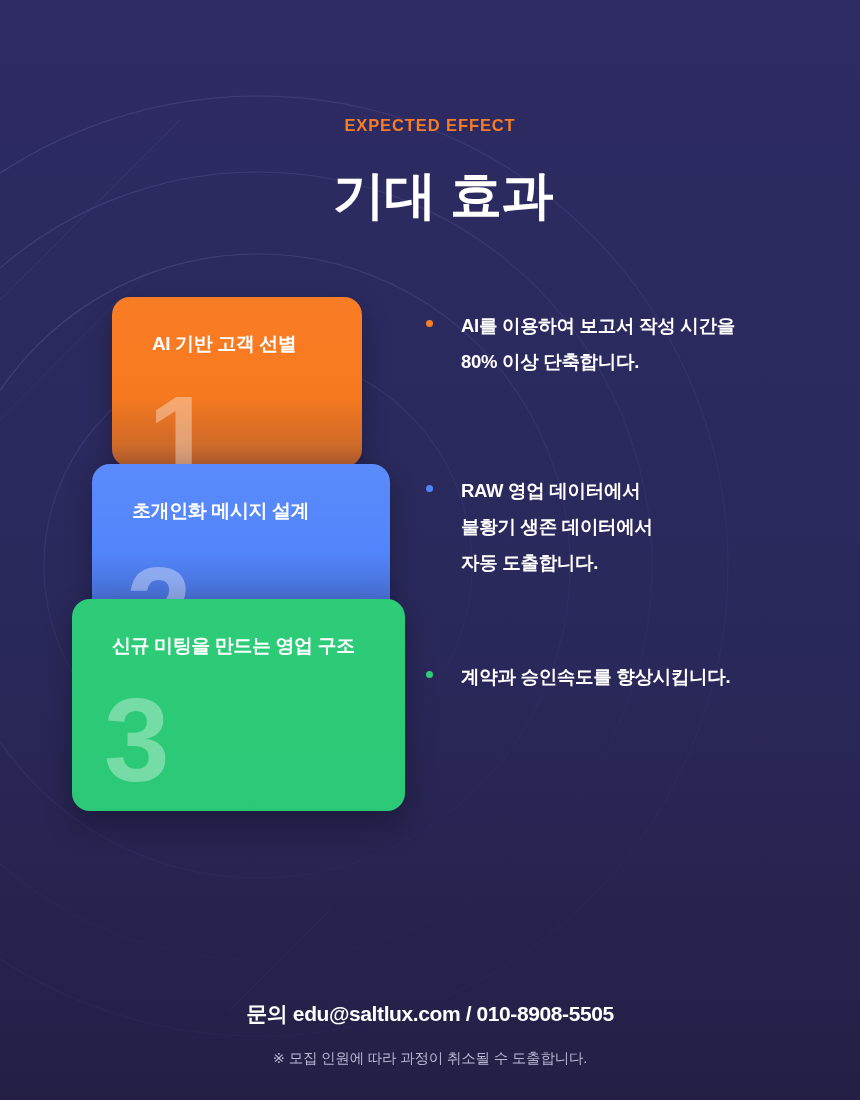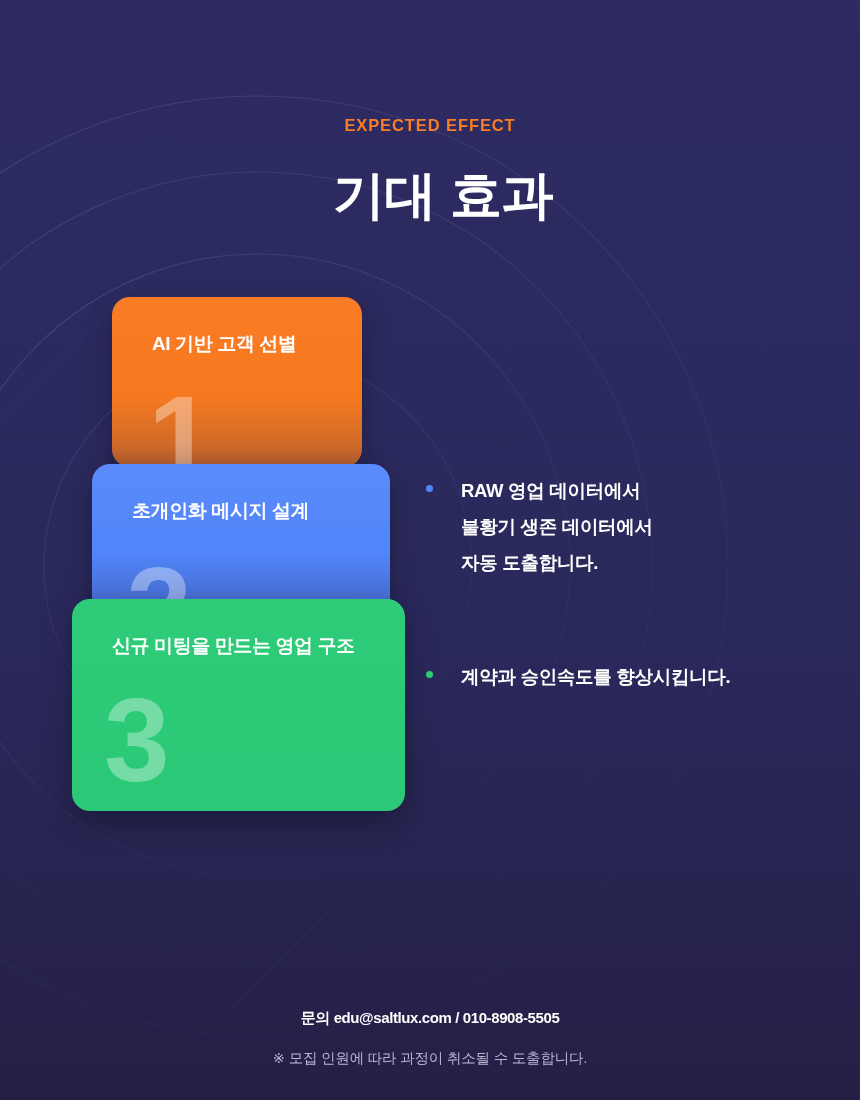--- a/index.html
+++ b/index.html
@@ -124,21 +124,21 @@
   }
 
   #bullet-1 { top:308px; left:6px; }
   #bullet-2 { top:473px; left:6px; }
   #bullet-3 { top:659px; left:6px; }
 
   
   .footer { position:absolute; bottom:0; left:0; width:100%; text-align:center; }
 
   .footer-contact {
-    font-size:15px;
+    font-size:21px;
     font-weight:bold;
     color:#ffffff;
     letter-spacing:-0.4px;
   }
 
   .footer-note {
     margin-top:21px;
     margin-bottom:32px;
     font-size:14.5px;
     color:#b9b6d4;
@@ -191,20 +191,27 @@
 
     <div class="card" id="card-3">
       <div class="card-title">신규 미팅을 만드는 영업 구조</div>
       <div class="card-number">3</div>
     </div>
 
   </div>
 
   <div class="bullets">
 
+    <div class="bullet" id="bullet-1">
+      <span class="dot" style="background:#f97d26;"></span>
+      <div class="lines">
+        <div>AI를 이용하여 보고서 작성 시간을</div>
+        <div>80% 이상 단축합니다.</div>
+      </div>
+    </div>
 
     <div class="bullet" id="bullet-2">
       <span class="dot" style="background:#5285fb;"></span>
       <div class="lines">
         <div>RAW 영업 데이터에서</div>
         <div>불황기 생존 데이터에서</div>
         <div>자동 도출합니다.</div>
       </div>
     </div>
 

